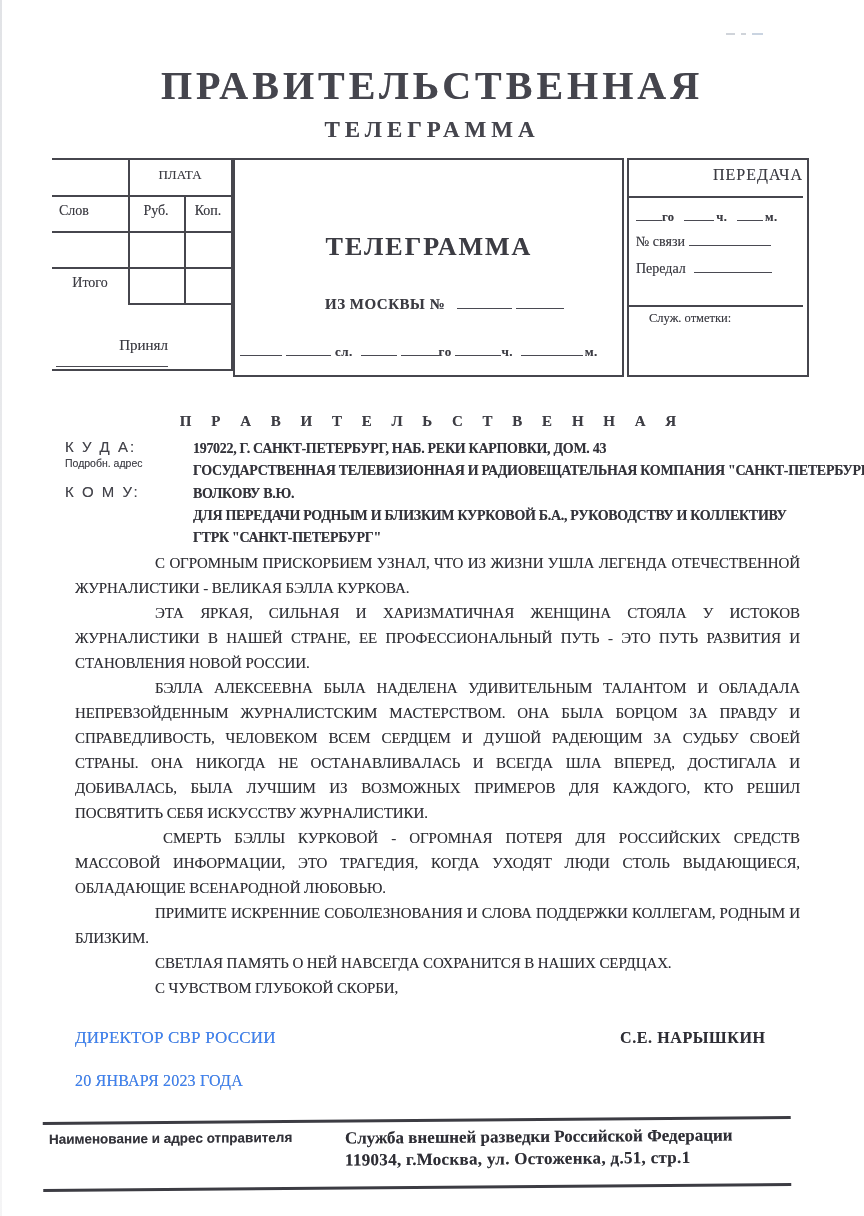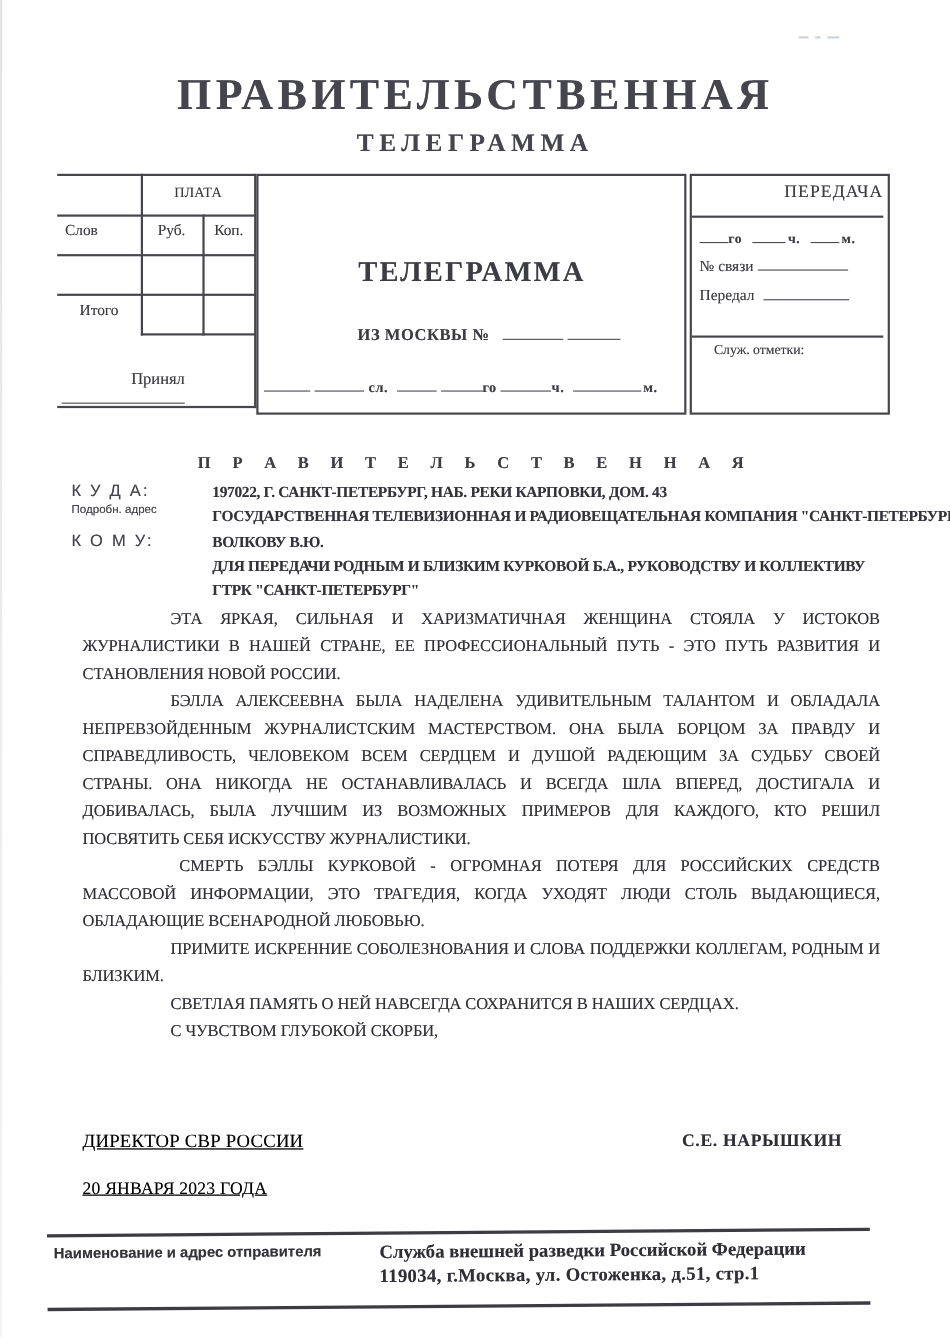--- a/index.html
+++ b/index.html
@@ -27,21 +27,21 @@
   .trans-box{left:627px;top:158px;width:178px;height:215px;}
   
   .cls-line{top:413px;left:0;width:864px;text-align:center;font-weight:bold;font-size:15px;letter-spacing:8px;color:#3d3d44;}
   .lbl{font-family:"Liberation Sans", sans-serif;color:#44444b;}
   .addr-bold{font-weight:bold;font-size:14px;letter-spacing:-0.3px;white-space:nowrap;line-height:22px;color:#33333a;}
   
   .body-text{top:551px;left:75px;width:725px;font-size:15px;line-height:25px;text-align:justify;
              color:#2f2f35;letter-spacing:-0.1px;}
   .body-text p{margin:0;text-indent:80px;}
   
-  .sig{font-size:17px;color:#000000;letter-spacing:0.2px;text-decoration:underline;}
+  .sig{font-size:17px;color:#3b82f6;letter-spacing:0.2px;}
   .sig-name{font-weight:bold;font-size:16px;letter-spacing:0.6px;color:#2e2e35;}
   
   .footer{left:43px;top:1119px;width:748px;height:64px;transform:rotate(-0.45deg);
           border-top:3px solid #3c3c43;border-bottom:3px solid #3c3c43;}
   .footer-label{position:absolute;left:6px;top:7px;font-family:"Liberation Sans", sans-serif;
                 font-weight:bold;font-size:13.5px;color:#33333a;}
   .sender{position:absolute;left:302px;top:5px;font-weight:bold;font-size:17px;line-height:22px;color:#2e2e35;white-space:nowrap;}
   .soft{text-shadow:0 0 .4px rgba(40,40,48,.45);}
 </style>
 </head>
@@ -121,20 +121,21 @@
   </div>
 
   <div class="abs lbl" style="left:65px;top:483px;font-size:15px;letter-spacing:2px;">К О М У:</div>
   <div class="abs addr-bold" style="left:193px;top:483px;">
     <div>ВОЛКОВУ В.Ю.</div>
     <div>ДЛЯ ПЕРЕДАЧИ РОДНЫМ И БЛИЗКИМ КУРКОВОЙ Б.А., РУКОВОДСТВУ И КОЛЛЕКТИВУ</div>
     <div>ГТРК "САНКТ-ПЕТЕРБУРГ"</div>
   </div>
 
   <div class="abs body-text">
+    <p>С ОГРОМНЫМ ПРИСКОРБИЕМ УЗНАЛ, ЧТО ИЗ ЖИЗНИ УШЛА ЛЕГЕНДА ОТЕЧЕСТВЕННОЙ ЖУРНАЛИСТИКИ - ВЕЛИКАЯ БЭЛЛА КУРКОВА.</p>
     <p>ЭТА ЯРКАЯ, СИЛЬНАЯ И ХАРИЗМАТИЧНАЯ ЖЕНЩИНА СТОЯЛА У ИСТОКОВ ЖУРНАЛИСТИКИ В НАШЕЙ СТРАНЕ, ЕЕ ПРОФЕССИОНАЛЬНЫЙ ПУТЬ - ЭТО ПУТЬ РАЗВИТИЯ И СТАНОВЛЕНИЯ НОВОЙ РОССИИ.</p>
     <p>БЭЛЛА АЛЕКСЕЕВНА БЫЛА НАДЕЛЕНА УДИВИТЕЛЬНЫМ ТАЛАНТОМ И ОБЛАДАЛА НЕПРЕВЗОЙДЕННЫМ ЖУРНАЛИСТСКИМ МАСТЕРСТВОМ. ОНА БЫЛА БОРЦОМ ЗА ПРАВДУ И СПРАВЕДЛИВОСТЬ, ЧЕЛОВЕКОМ ВСЕМ СЕРДЦЕМ И ДУШОЙ РАДЕЮЩИМ ЗА СУДЬБУ СВОЕЙ СТРАНЫ. ОНА НИКОГДА НЕ ОСТАНАВЛИВАЛАСЬ И ВСЕГДА ШЛА ВПЕРЕД, ДОСТИГАЛА И ДОБИВАЛАСЬ, БЫЛА ЛУЧШИМ ИЗ ВОЗМОЖНЫХ ПРИМЕРОВ ДЛЯ КАЖДОГО, КТО РЕШИЛ ПОСВЯТИТЬ СЕБЯ ИСКУССТВУ ЖУРНАЛИСТИКИ.</p>
     <p style="text-indent:88px;">СМЕРТЬ БЭЛЛЫ КУРКОВОЙ - ОГРОМНАЯ ПОТЕРЯ ДЛЯ РОССИЙСКИХ СРЕДСТВ МАССОВОЙ ИНФОРМАЦИИ, ЭТО ТРАГЕДИЯ, КОГДА УХОДЯТ ЛЮДИ СТОЛЬ ВЫДАЮЩИЕСЯ, ОБЛАДАЮЩИЕ ВСЕНАРОДНОЙ ЛЮБОВЬЮ.</p>
     <p>ПРИМИТЕ ИСКРЕННИЕ СОБОЛЕЗНОВАНИЯ И СЛОВА ПОДДЕРЖКИ КОЛЛЕГАМ, РОДНЫМ И БЛИЗКИМ.</p>
     <p>СВЕТЛАЯ ПАМЯТЬ О НЕЙ НАВСЕГДА СОХРАНИТСЯ В НАШИХ СЕРДЦАХ.</p>
     <p>С ЧУВСТВОМ ГЛУБОКОЙ СКОРБИ,</p>
   </div>
 
   <div class="abs sig" style="left:75px;top:1028px;">ДИРЕКТОР СВР РОССИИ</div>
   <div class="abs sig-name" style="left:620px;top:1029px;">С.Е. НАРЫШКИН</div>

